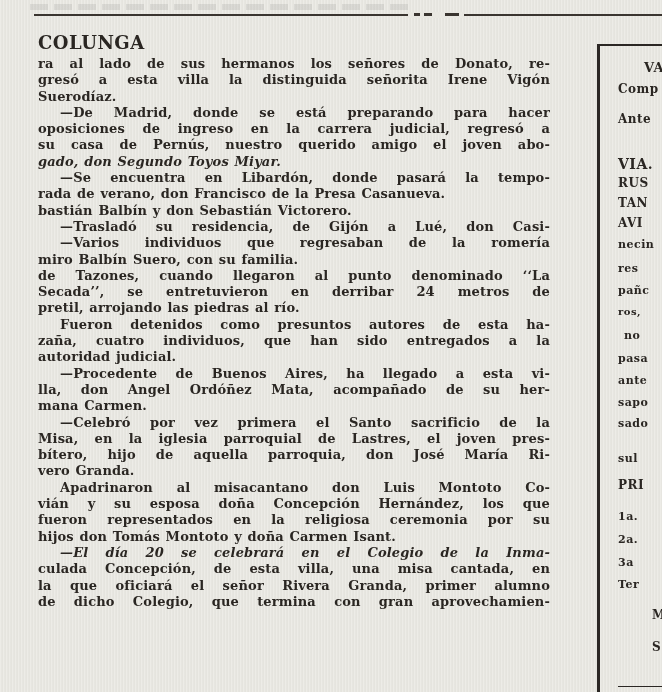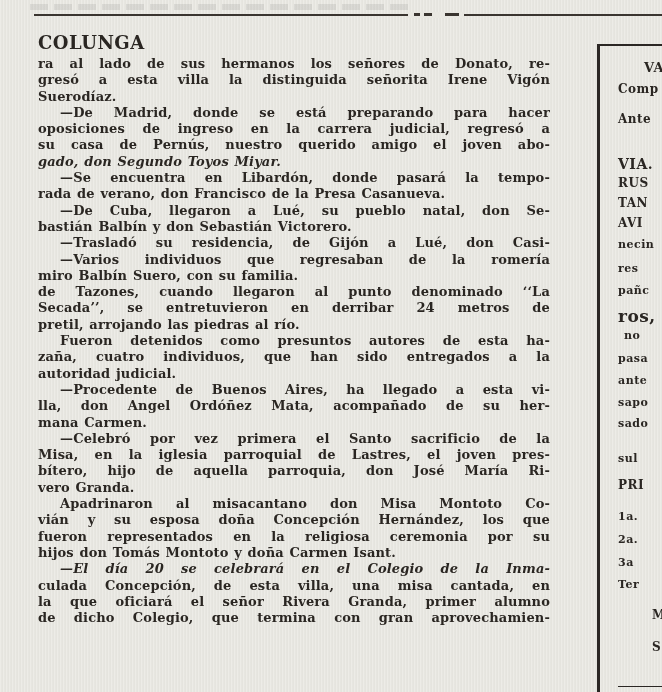--- a/index.html
+++ b/index.html
@@ -44,39 +44,38 @@
   <div id="article-body">
       <div class="line" style="display: block;">ra al lado de sus hermanos los señores de Donato, re-</div>
       <div class="line" style="display: block;">gresó a esta villa la distinguida señorita Irene Vigón</div>
       <div class="line last" style="display: block;">Suerodíaz.</div>
       <div class="line indent" style="display: block;">—De Madrid, donde se está preparando para hacer</div>
       <div class="line" style="display: block;">oposiciones de ingreso en la carrera judicial, regresó a</div>
       <div class="line" style="display: block;">su casa de Pernús, nuestro querido amigo el joven abo-</div>
       <div class="line last" style="display: block; font-style: italic;">gado, don Segundo Toyos Miyar.</div>
       <div class="line indent" style="display: block;">—Se encuentra en Libardón, donde pasará la tempo-</div>
       <div class="line last" style="display: block;">rada de verano, don Francisco de la Presa Casanueva.</div>
-      <div class="line indent" style="display: block;">—De Cuba, llegaron a Lué, su pueblo natal, don Se-</div>
       <div class="line last" style="display: block;">bastián Balbín y don Sebastián Victorero.</div>
       <div class="line indent" style="display: block;">—Trasladó su residencia, de Gijón a Lué, don Casi-</div>
       <div class="line indent" style="display: block;">—Varios individuos que regresaban de la romería</div>
       <div class="line last" style="display: block;">miro Balbín Suero, con su familia.</div>
       <div class="line" style="display: block;">de Tazones, cuando llegaron al punto denominado ‘‘La</div>
       <div class="line" style="display: block;">Secada’’, se entretuvieron en derribar 24 metros de</div>
       <div class="line last" style="display: block;">pretil, arrojando las piedras al río.</div>
       <div class="line indent" style="display: block;">Fueron detenidos como presuntos autores de esta ha-</div>
       <div class="line" style="display: block;">zaña, cuatro individuos, que han sido entregados a la</div>
       <div class="line last" style="display: block;">autoridad judicial.</div>
       <div class="line indent" style="display: block;">—Procedente de Buenos Aires, ha llegado a esta vi-</div>
       <div class="line" style="display: block;">lla, don Angel Ordóñez Mata, acompañado de su her-</div>
       <div class="line last" style="display: block;">mana Carmen.</div>
       <div class="line indent" style="display: block;">—Celebró por vez primera el Santo sacrificio de la</div>
       <div class="line" style="display: block;">Misa, en la iglesia parroquial de Lastres, el joven pres-</div>
       <div class="line" style="display: block;">bítero, hijo de aquella parroquia, don José María Ri-</div>
       <div class="line last" style="display: block;">vero Granda.</div>
-      <div class="line indent" style="display: block;">Apadrinaron al misacantano don Misa Montoto Co-</div>
+      <div class="line indent" style="display: block;">Apadrinaron al misacantano don Luis Montoto Co-</div>
       <div class="line" style="display: block;">vián y su esposa doña Concepción Hernández, los que</div>
       <div class="line" style="display: block;">fueron representados en la religiosa ceremonia por su</div>
       <div class="line last" style="display: block;">hijos don Tomás Montoto y doña Carmen Isant.</div>
       <div class="line indent" style="display: block; font-style: italic;">—El día 20 se celebrará en el Colegio de la Inma-</div>
       <div class="line" style="display: block;">culada Concepción, de esta villa, una misa cantada, en</div>
       <div class="line" style="display: block;">la que oficiará el señor Rivera Granda, primer alumno</div>
       <div class="line" style="display: block;">de dicho Colegio, que termina con gran aprovechamien-</div>
     </div>
 </div>
 
@@ -85,21 +84,21 @@
       <div class="sb-line" style="left: 44px; top: 14px; font-size: 13px;">VA</div>
       <div class="sb-line" style="left: 18px; top: 36px; font-size: 12px;">Comp</div>
       <div class="sb-line" style="left: 18px; top: 66px; font-size: 12px;">Ante</div>
       <div class="sb-line" style="left: 18px; top: 110px; font-size: 14px;">VIA.</div>
       <div class="sb-line" style="left: 18px; top: 130px; font-size: 12px;">RUS</div>
       <div class="sb-line" style="left: 18px; top: 150px; font-size: 12px;">TAN</div>
       <div class="sb-line" style="left: 18px; top: 170px; font-size: 12px;">AVI</div>
       <div class="sb-line" style="left: 18px; top: 192px; font-size: 11px;">necin</div>
       <div class="sb-line" style="left: 18px; top: 216px; font-size: 11px;">res</div>
       <div class="sb-line" style="left: 18px; top: 238px; font-size: 11px;">pañc</div>
-      <div class="sb-line" style="left: 18px; top: 260px; font-size: 17px;">ros,</div>
+      <div class="sb-line" style="left: 18px; top: 260px; font-size: 10px;">ros,</div>
       <div class="sb-line" style="left: 24px; top: 283px; font-size: 11px;">no</div>
       <div class="sb-line" style="left: 18px; top: 306px; font-size: 11px;">pasa</div>
       <div class="sb-line" style="left: 18px; top: 328px; font-size: 11px;">ante</div>
       <div class="sb-line" style="left: 18px; top: 350px; font-size: 11px;">sapo</div>
       <div class="sb-line" style="left: 18px; top: 371px; font-size: 11px;">sado</div>
       <div class="sb-line" style="left: 18px; top: 406px; font-size: 11px;">sul</div>
       <div class="sb-line" style="left: 18px; top: 432px; font-size: 12px;">PRI</div>
       <div class="sb-line" style="left: 18px; top: 464px; font-size: 11px;">1a.</div>
       <div class="sb-line" style="left: 18px; top: 487px; font-size: 11px; text-align: center;">2a.</div>
       <div class="sb-line" style="left: 18px; top: 510px; font-size: 11px;">3a</div>

